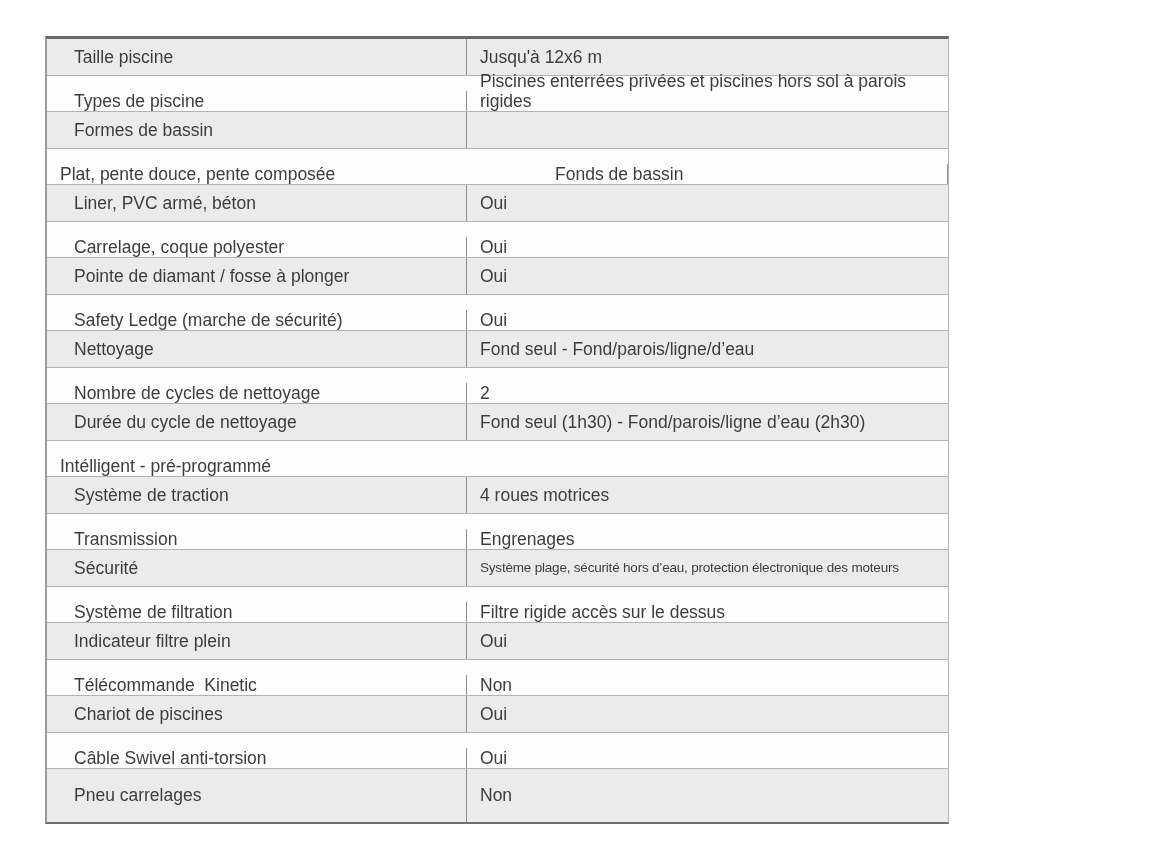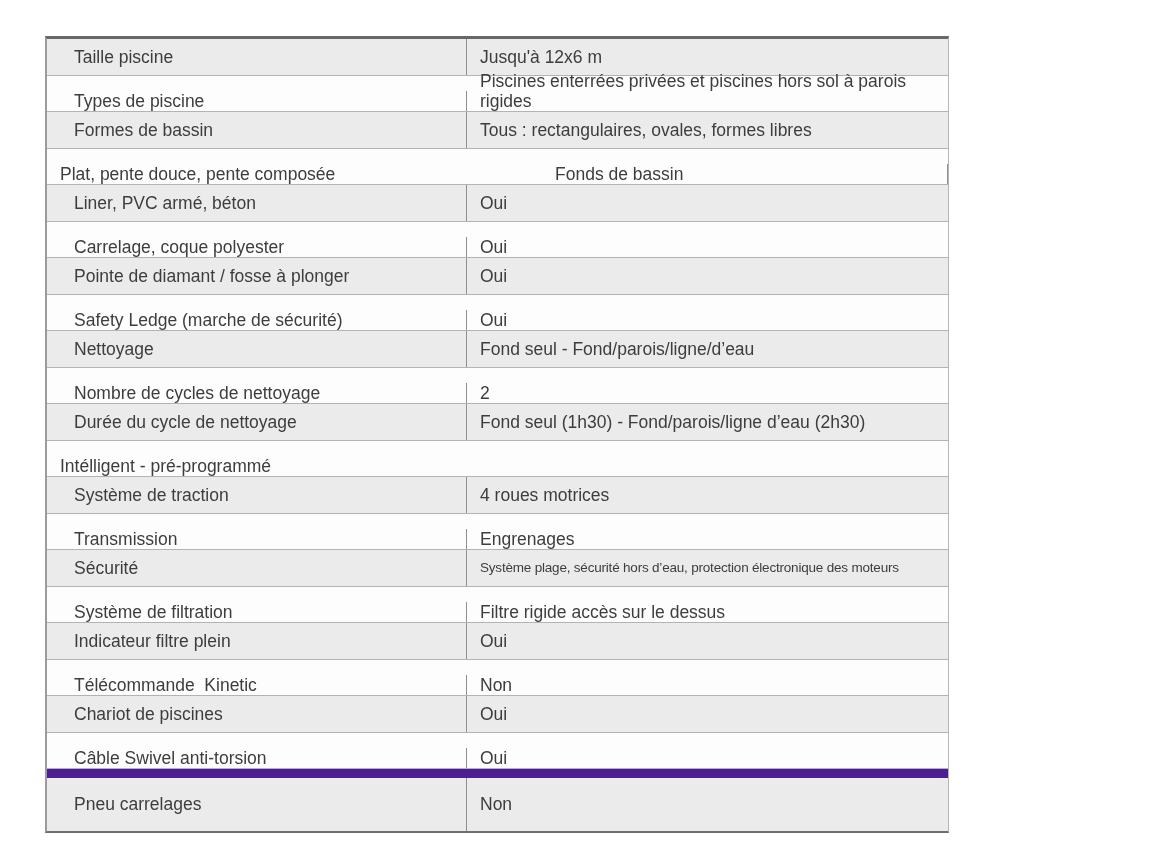--- a/index.html
+++ b/index.html
@@ -32,21 +32,20 @@
     align-items: stretch;
     height: 36.5px;
     box-sizing: border-box;
     border-bottom: 1px solid #b3b3b3;
   }
   .row:last-child {
     border-bottom: none;
   }
   .row.tall {
     height: 53px;
-    margin-top: 9px;
   }
   .row.odd  { background: #ebebeb; }
   .row.even { background: #fdfdfd; align-items: flex-end; }
   .cell {
     display: flex;
     align-items: center;
     box-sizing: border-box;
     font-size: 17.5px;
     line-height: 1.15;
     white-space: pre-wrap;
@@ -77,21 +76,20 @@
     <div class="row odd">
       <div class="cell label">Taille piscine</div>
       <div class="cell value">Jusqu'à 12x6 m</div>
     </div>
     <div class="row even">
       <div class="cell label">Types de piscine</div>
       <div class="cell value">Piscines enterrées privées et piscines hors sol à parois rigides</div>
     </div>
     <div class="row odd">
       <div class="cell label">Formes de bassin</div>
-      <div class="cell value">Tous : rectangulaires, ovales, formes libres</div>
     </div>
     <div class="row even">
       <div class="cell value">Plat, pente douce, pente composée</div>
       <div class="cell label">Fonds de bassin</div>
     </div>
     <div class="row odd">
       <div class="cell label">Liner, PVC armé, béton</div>
       <div class="cell value">Oui</div>
     </div>
     <div class="row even">

